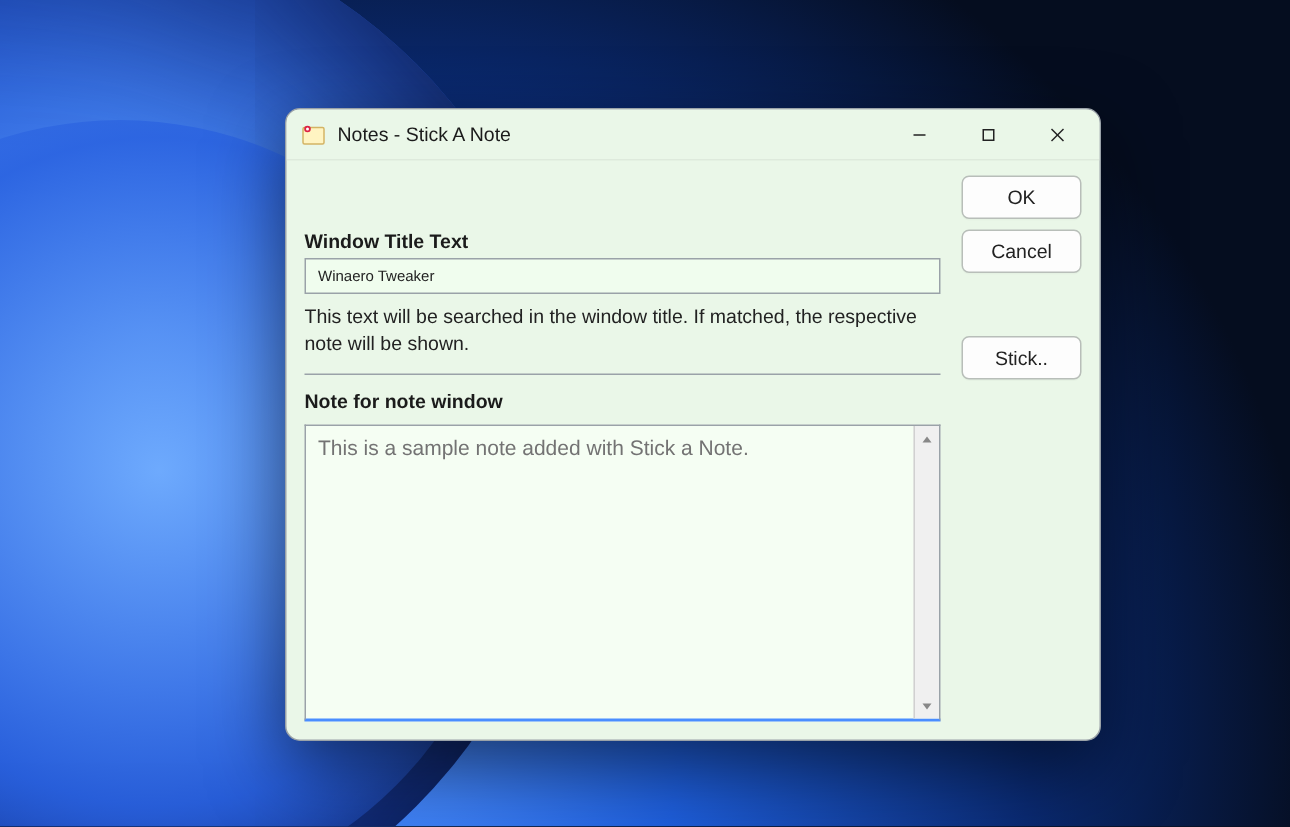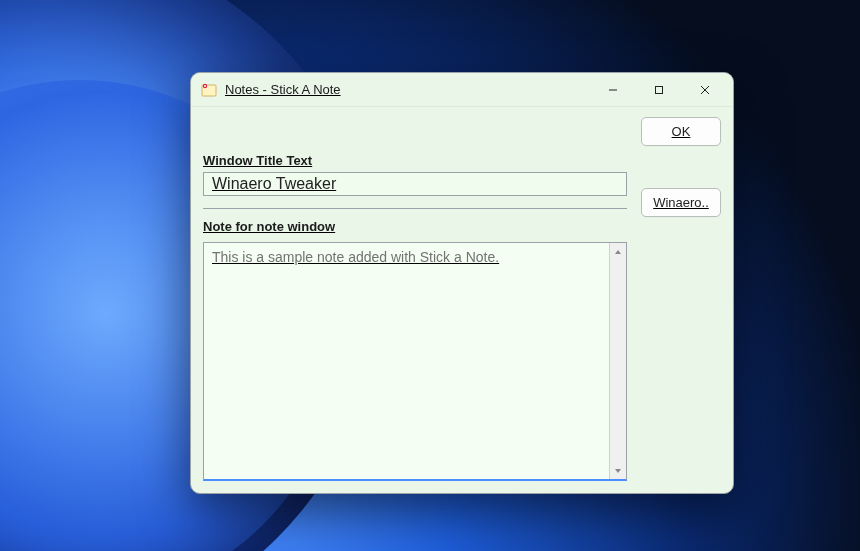--- a/index.html
+++ b/index.html
@@ -45,21 +45,20 @@
   top: 72px;
   width: 544px;
   height: 422px;
   background: #eaf7e8;
   border: 1px solid #9aa2a8;
   border-radius: 10px;
   box-shadow: 0 18px 50px rgba(0,0,0,.55);
   overflow: hidden;
   display: flex;
   flex-direction: column;
-  text-decoration: underline;
 }
 
 .titlebar {
   height: 34px;
   display: flex;
   align-items: center;
   padding: 0 6px 0 10px;
   background: #eaf7e8;
   border-bottom: 1px solid rgba(0,0,0,.05);
 }
@@ -107,21 +106,21 @@
   font-weight: 600;
   color: #1b1b1b;
   font-size: 13px;
   margin-bottom: 4px;
 }
 
 .title-input {
   width: 100%;
   height: 24px;
   padding: 2px 8px;
-  font-size: 16px;
+  font-size: 10px;
   font-family: inherit;
   background: #f0fdee;
   border: 1px solid #9aa2a8;
   color: #222;
   outline: none;
 }
 
 .help-text {
   margin-top: 6px;
   font-size: 13px;
@@ -228,20 +227,21 @@
           </svg>
       </div>
     </div>
   </div>
 
   <div class="client">
     <div class="left">
 
       <div class="section-label">Window Title Text</div>
       <input class="title-input" type="text" value="Winaero Tweaker" style="">
+      <div class="help-text">This text will be searched in the window title. If matched, the respective note will be shown.</div>
 
       <div class="divider"></div>
 
       <div class="section-label">Note for note window</div>
       <div class="note-wrap">
         <textarea class="note-area" style="">This is a sample note added with Stick a Note.</textarea>
         <div class="fake-scrollbar">
           <div class="sb-btn">
             <svg viewBox="0 0 8 8">
                 <path d="M4 2 L7 6 L1 6 Z"></path>
@@ -252,18 +252,19 @@
                 <path d="M4 6 L7 2 L1 2 Z"></path>
               </svg>
           </div>
         </div>
       </div>
 
     </div>
 
     <div class="right">
       <button class="btn">OK</button>
+      <button class="btn">Cancel</button>
       <div class="spacer-sm"></div>
-      <button class="btn">Winaero..</button>
+      <button class="btn">Stick..</button>
     </div>
   </div>
 
 </div>
 
 </body></html>

